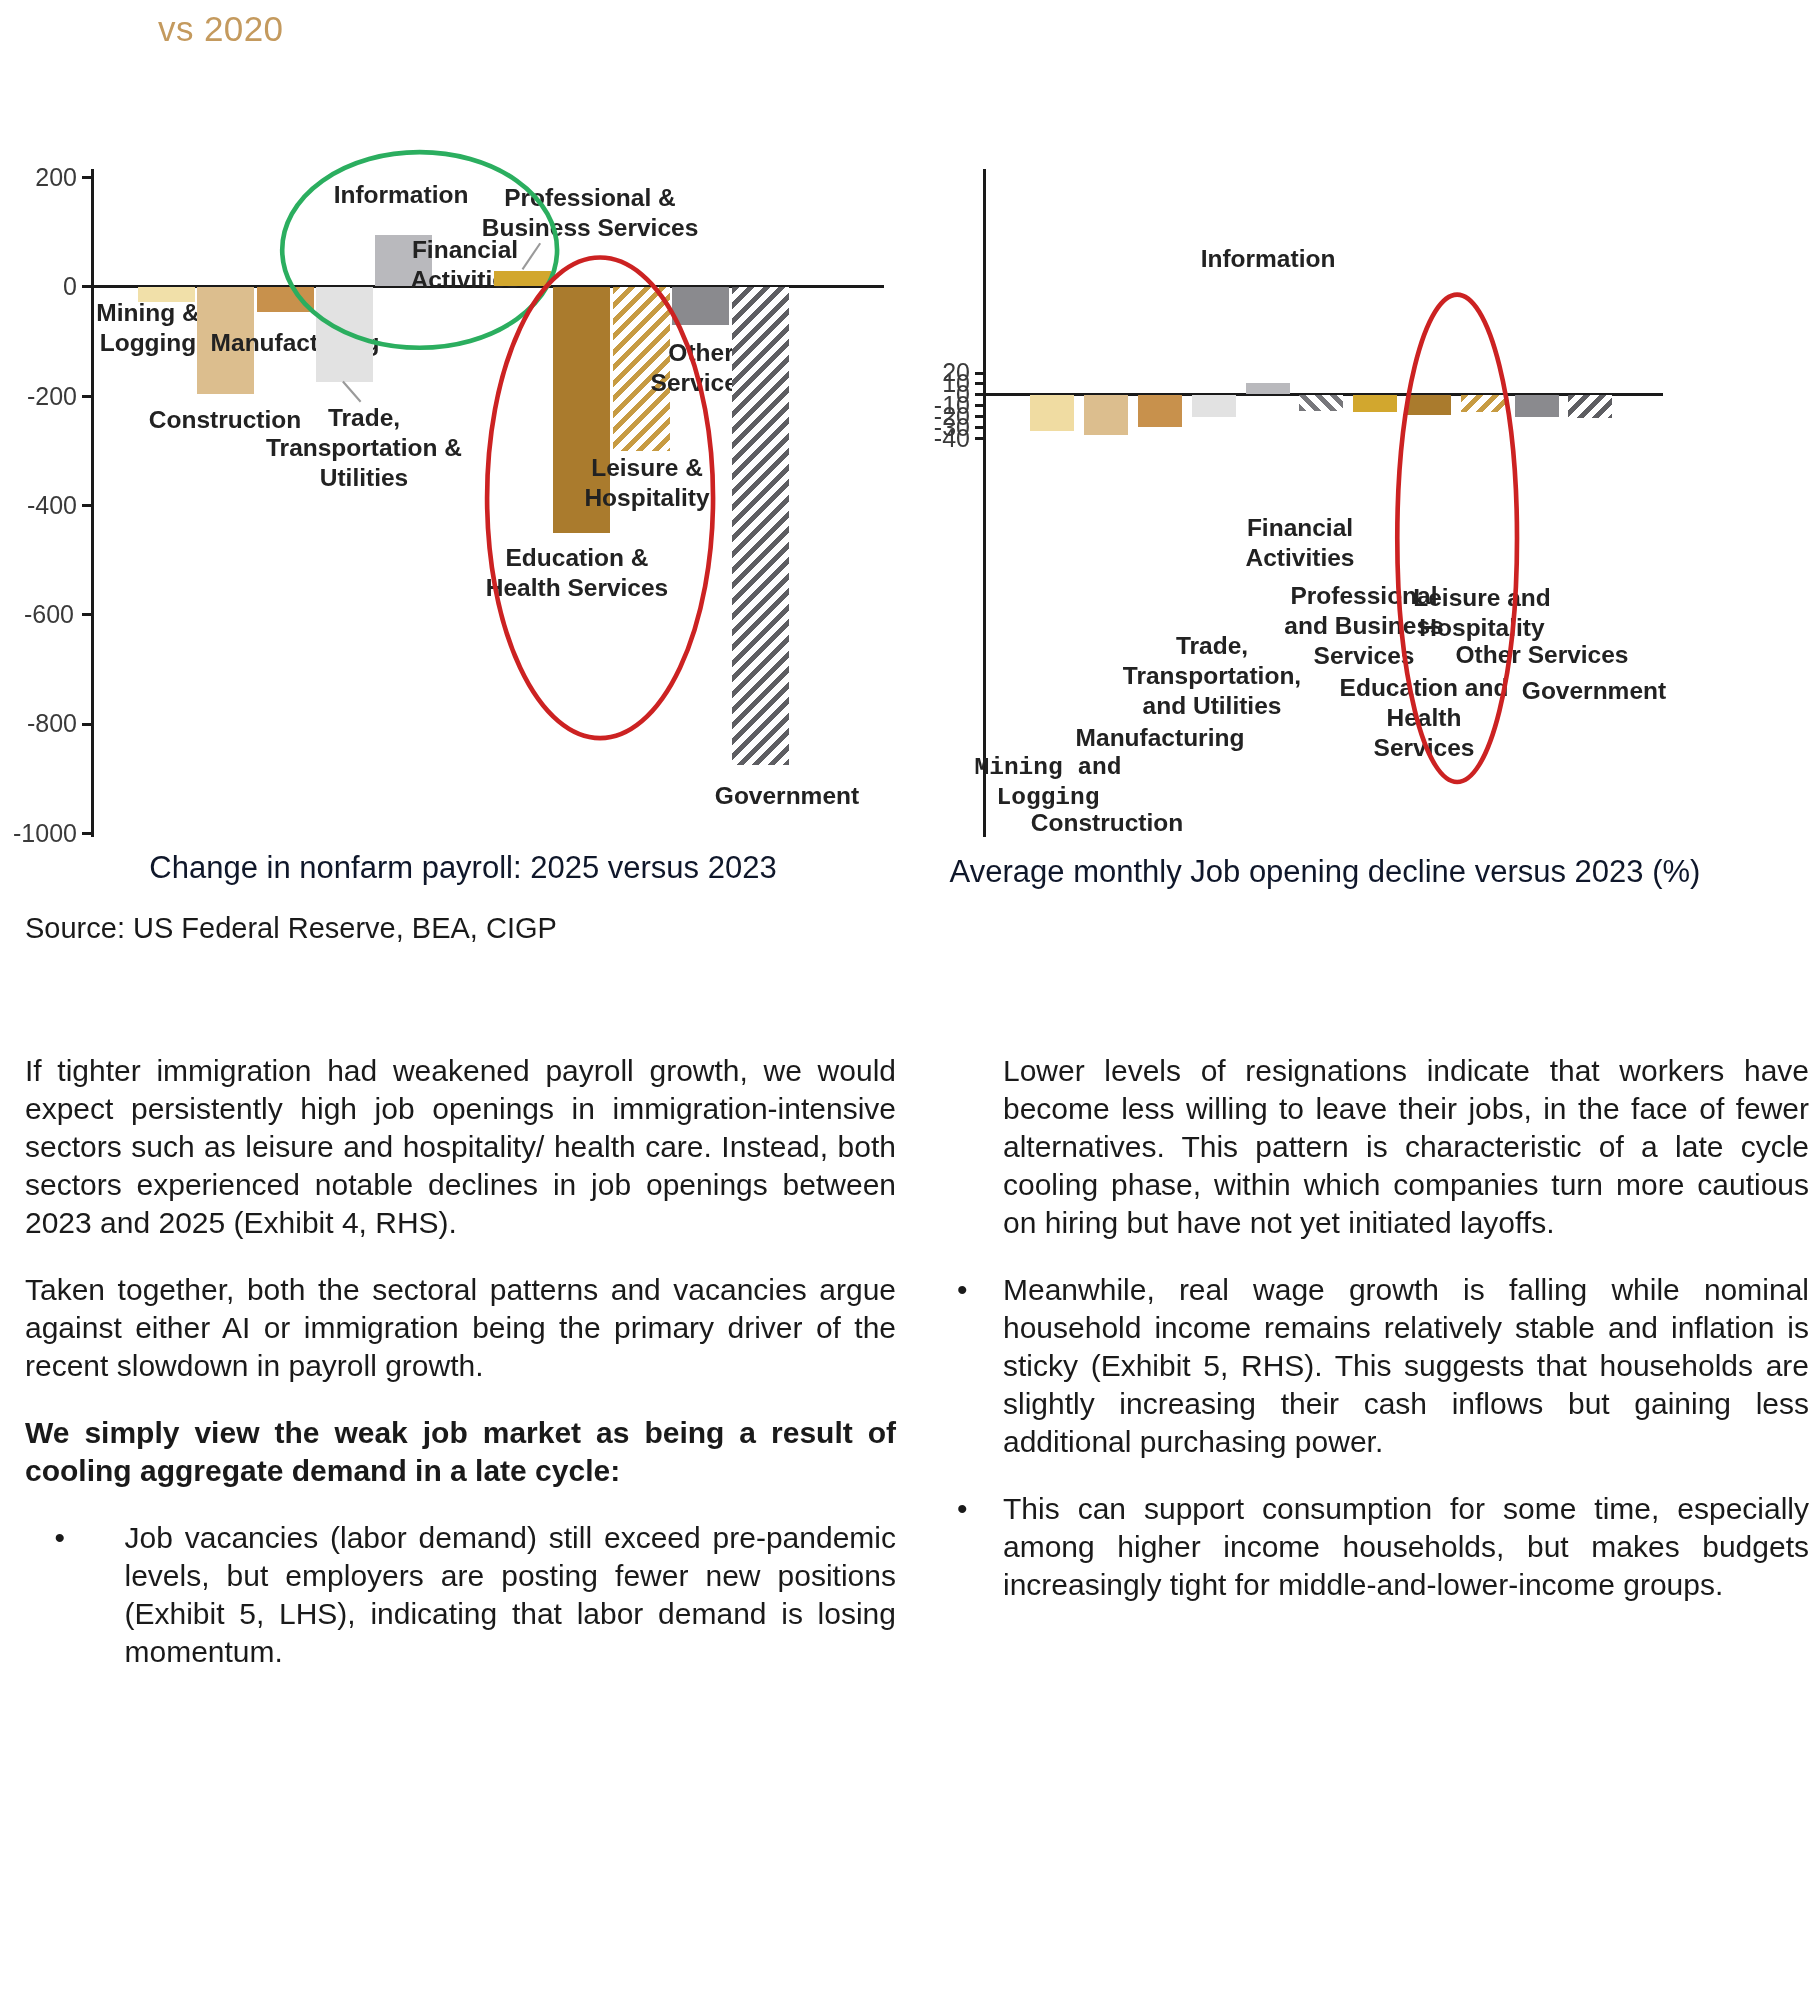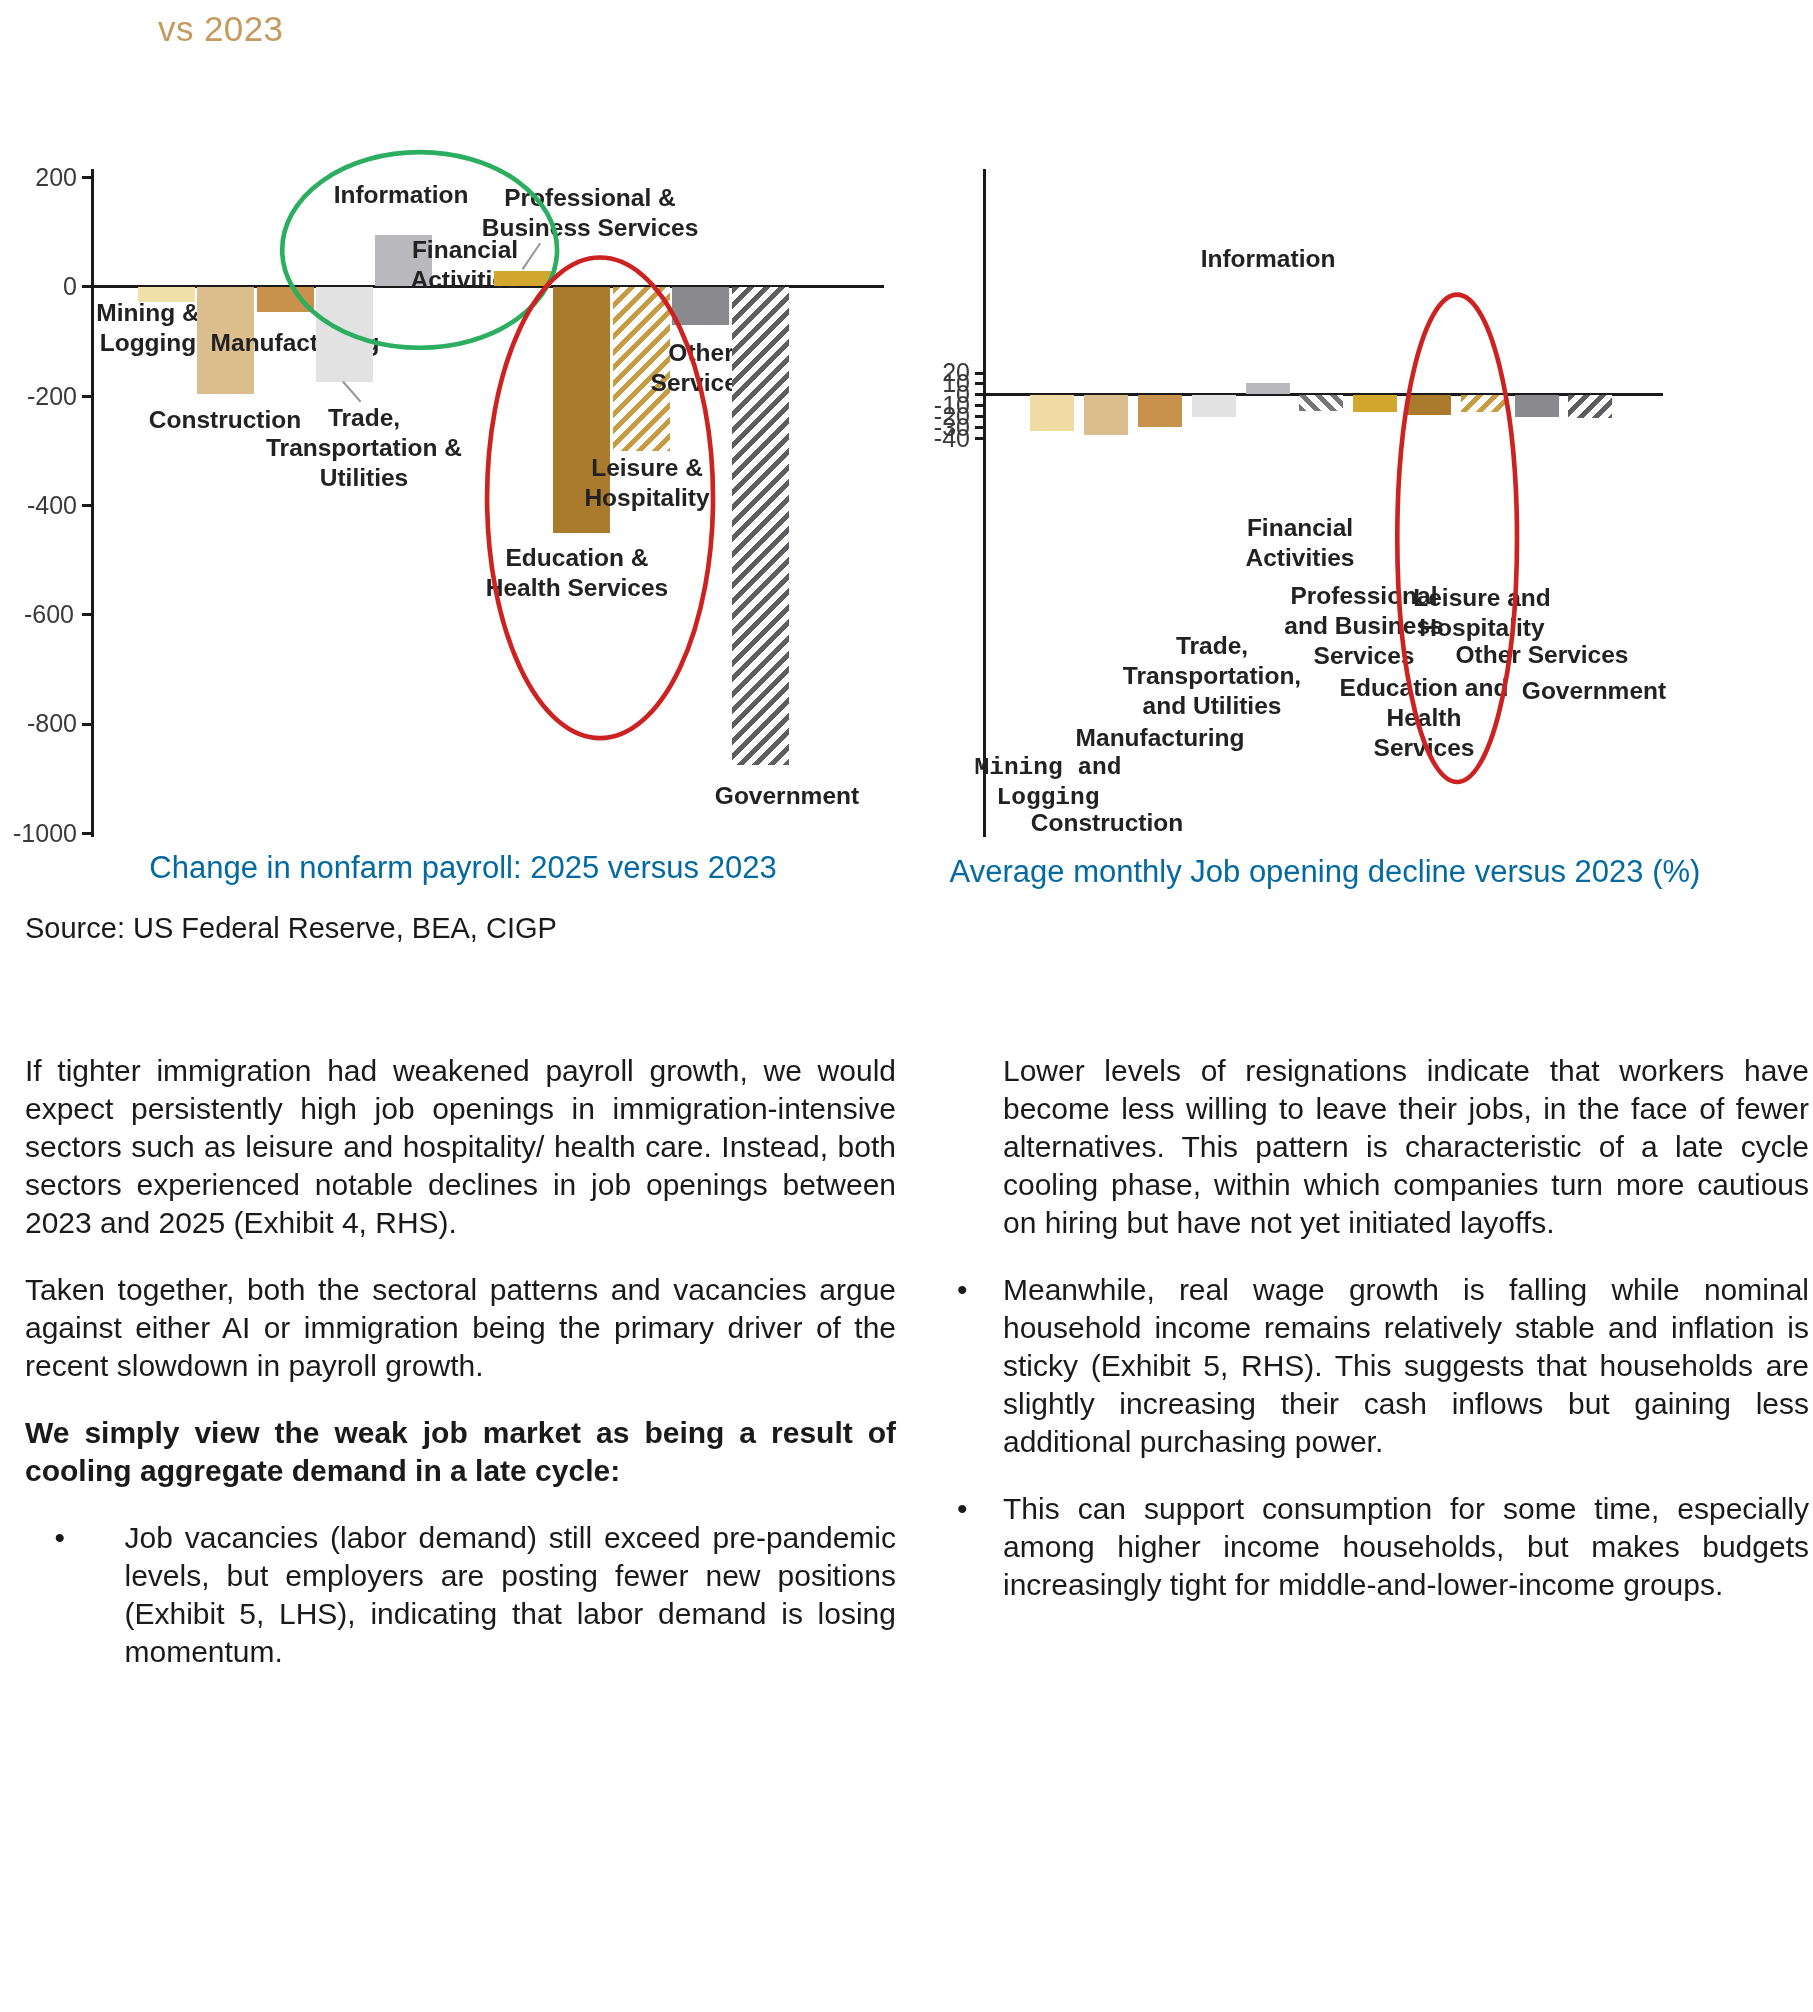--- a/index.html
+++ b/index.html
@@ -15,21 +15,21 @@
   .chart{position:absolute;top:110px;height:801px;}
   #chartL{left:0;width:911px;margin-left:24px;}
   #chartR{left:919px;width:895px;}
   .axis-y{position:absolute;width:2.5px;background:#1a1a1a;}
   .zero-line{position:absolute;height:2.5px;background:#1a1a1a;}
   .tick-label{position:absolute;font-size:25px;color:#3a3a3a;transform:translate(-100%,-50%);white-space:nowrap;}
   .tick-mark{position:absolute;height:2.5px;width:10px;background:#1a1a1a;}
   .bar{position:absolute;}
   .bar-label{position:absolute;font-size:24.5px;font-weight:600;color:#222;text-align:center;
              line-height:30px;transform:translateX(-50%);white-space:nowrap;}
-  .xtitle{position:absolute;font-size:31px;color:#0369a1;transform:translateX(-50%);white-space:nowrap;}
+  .xtitle{position:absolute;font-size:31px;color:#0f172a;transform:translateX(-50%);white-space:nowrap;}
   .anno{position:absolute;left:0;top:0;pointer-events:none;}
 
   
   #source{position:absolute;left:25px;top:912px;font-size:29px;color:#1a1a1a;}
   .col{position:absolute;top:1052px;font-size:30px;line-height:38px;text-align:justify;}
   #colL{left:25px;width:871px;}
   #colR{left:919px;width:890px;}
   .col p{margin:0 0 29px 0;}
   .bold-p{font-weight:700;}
   .bullet{display:flex;margin:0 0 29px 0;}
@@ -40,21 +40,21 @@
   #colR .bullet .marker{flex:0 0 46px;padding-left:38px;box-sizing:content-box;}
   #colR .bullet .btxt{flex:1;}
   .marker{text-align:left;}
 </style>
 </head>
 <body>
 
 <div id="page">
 
   <div id="title">
-    <span class="l2">vs 2023</span>
+    <span class="l2">vs 2020</span>
   </div>
 
   <div id="chartL" class="chart">
       <div class="axis-y" style="left: 67px; top: 59px; height: 668px;"></div>
       <div class="tick-mark" style="left: 58px; top: 66px;"></div>
       <div class="tick-label" style="left: 53px; top: 67px;">200</div>
       <div class="tick-mark" style="left: 58px; top: 175px;"></div>
       <div class="tick-label" style="left: 53px; top: 176px;">0</div>
       <div class="tick-mark" style="left: 58px; top: 285px;"></div>
       <div class="tick-label" style="left: 53px; top: 286px;">-200</div>

